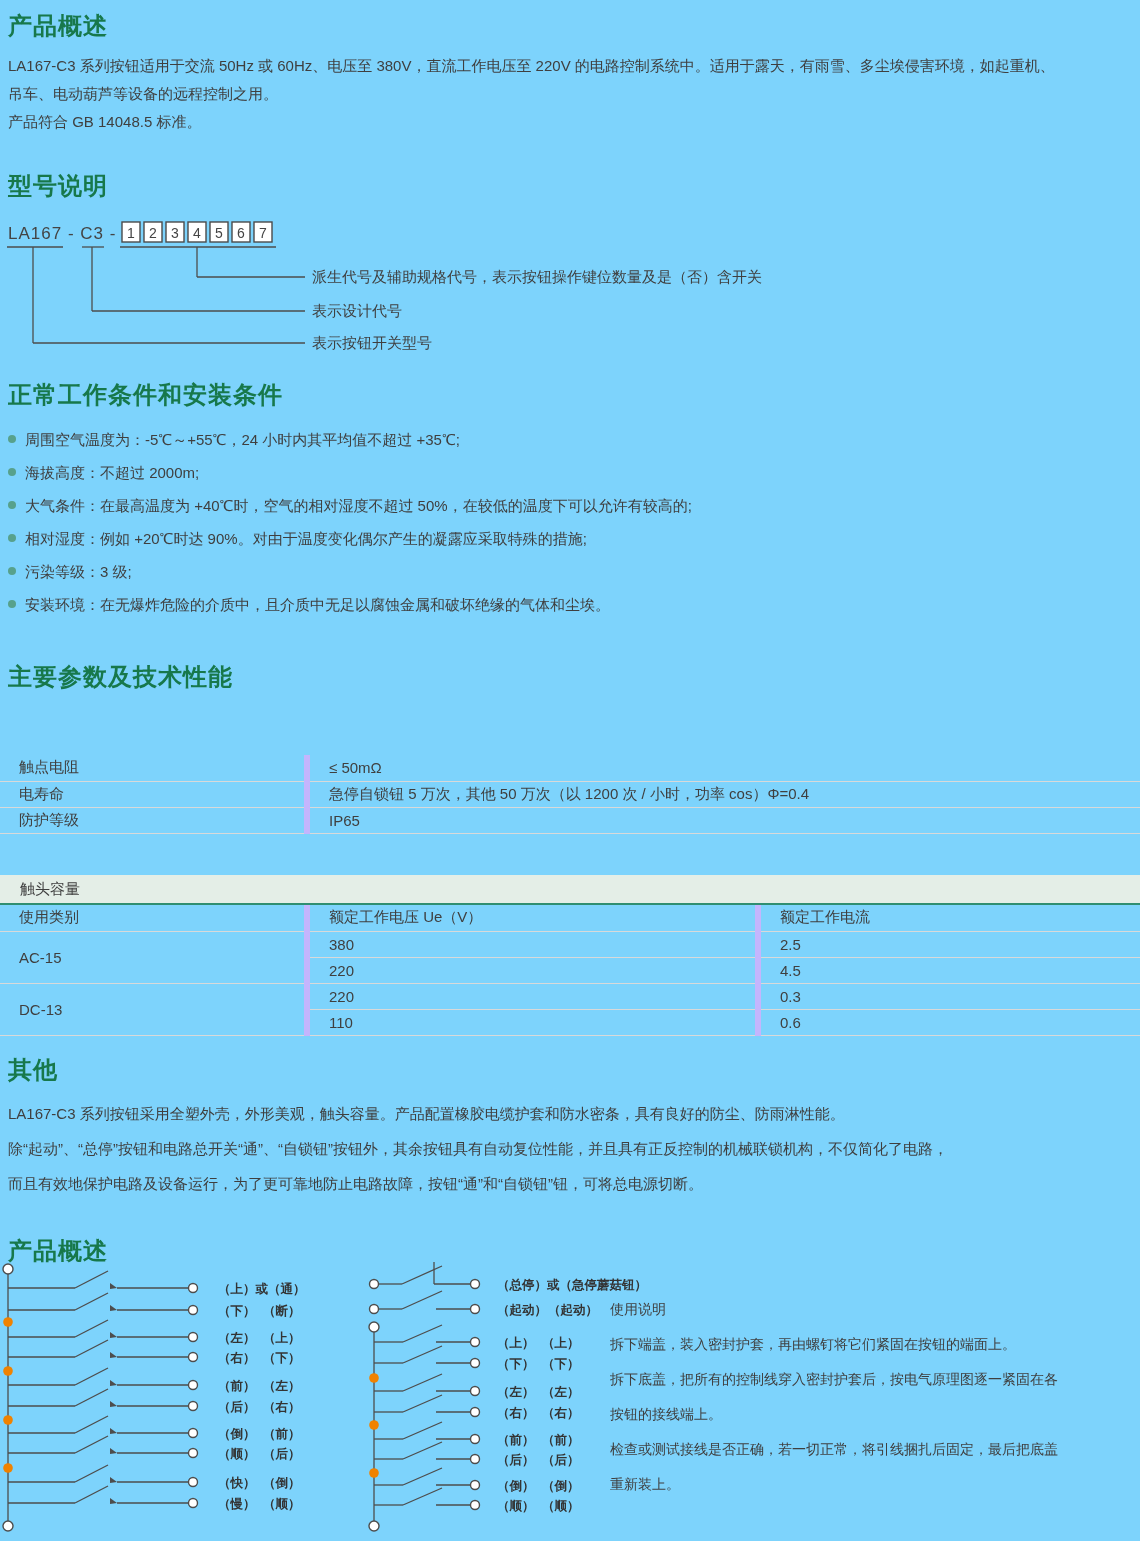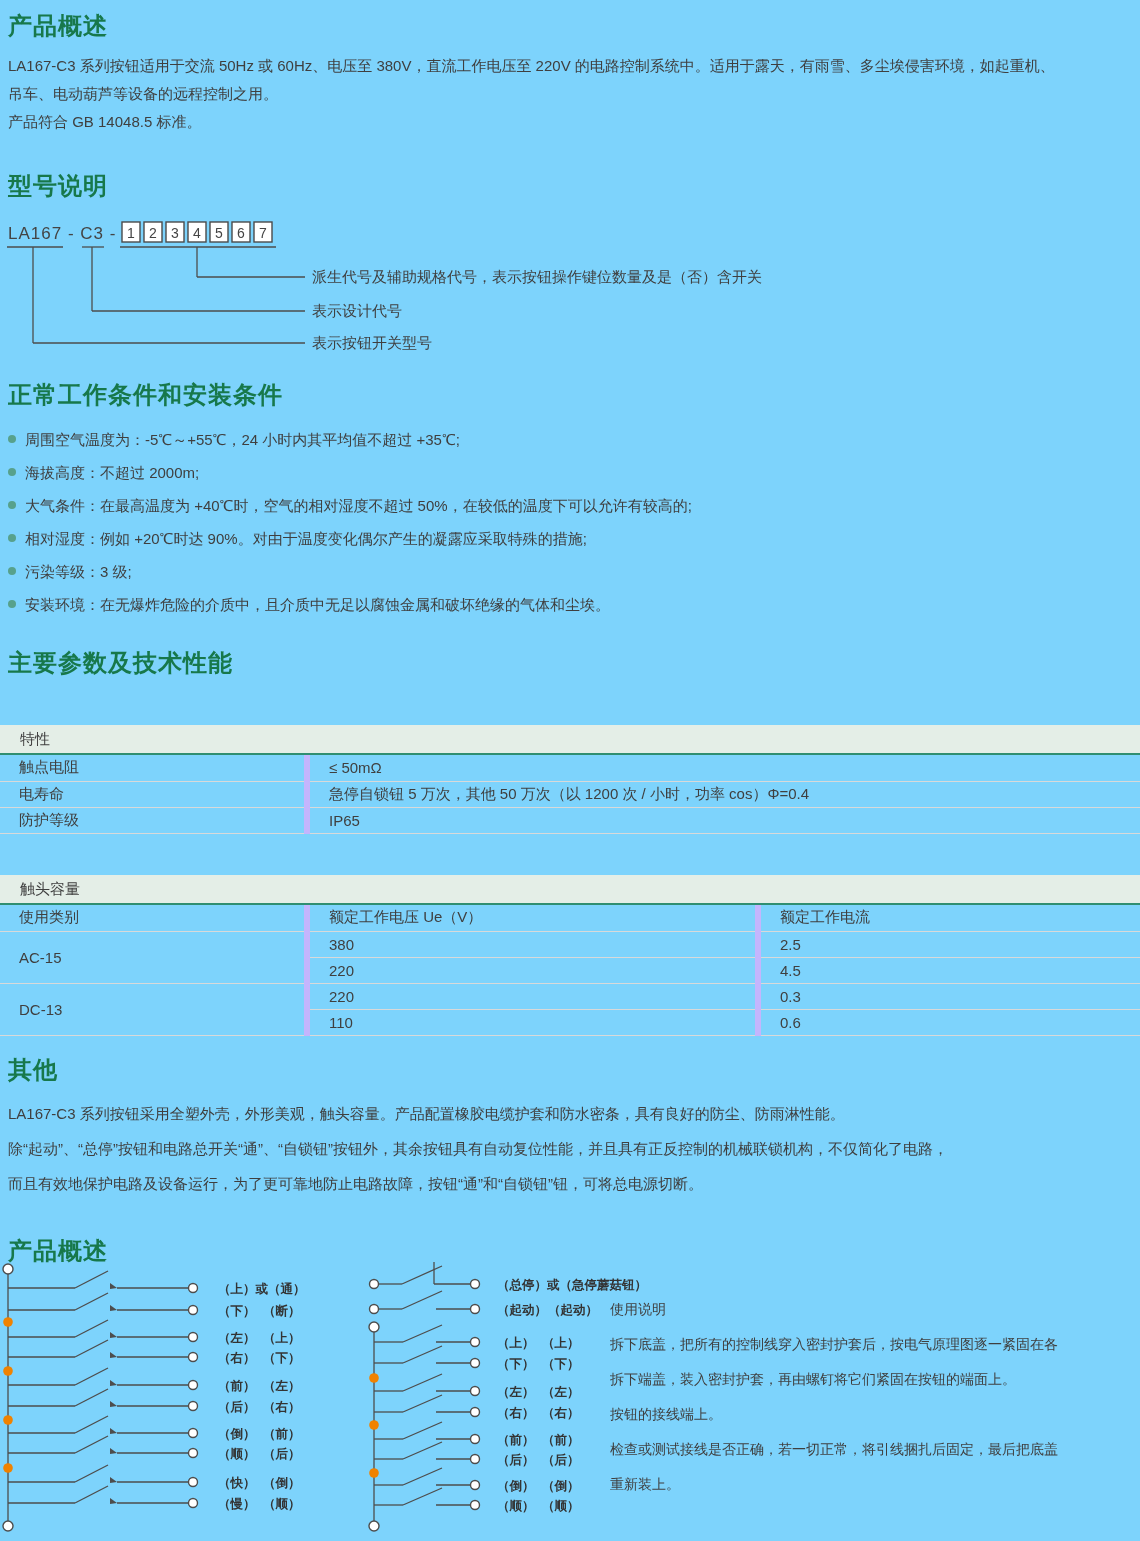--- a/index.html
+++ b/index.html
@@ -46,25 +46,22 @@
 
   <ul class="cond">
     <li><span class="dot"></span><span>周围空气温度为：-5℃～+55℃，24 小时内其平均值不超过 +35℃;</span></li>
     <li><span class="dot"></span><span>海拔高度：不超过 2000m;</span></li>
     <li><span class="dot"></span><span>大气条件：在最高温度为 +40℃时，空气的相对湿度不超过 50%，在较低的温度下可以允许有较高的;</span></li>
     <li><span class="dot"></span><span>相对湿度：例如 +20℃时达 90%。对由于温度变化偶尔产生的凝露应采取特殊的措施;</span></li>
     <li><span class="dot"></span><span>污染等级：3 级;</span></li>
     <li><span class="dot"></span><span>安装环境：在无爆炸危险的介质中，且介质中无足以腐蚀金属和破坏绝缘的气体和尘埃。</span></li>
   </ul>
 
-  <div class="h1" style="top:647px">主要参数及技术性能</div>
-
-  <div class="band" style="top:725px">
-    <span>特性</span>
-  </div>
+  <div class="h1" style="top:661px">主要参数及技术性能</div>
+
   <table class="tbl" style="top:755px">
     <colgroup>
         <col style="width:307px">
         <col>
       </colgroup>
     <tbody>
       <tr>
         <td>触点电阻</td>
         <td class="vline">≤ 50mΩ</td>
       </tr>
@@ -120,22 +117,22 @@
   <div class="para" style="top:1096px;line-height:35px">
     <div>LA167-C3 系列按钮采用全塑外壳，外形美观，触头容量。产品配置橡胶电缆护套和防水密条，具有良好的防尘、防雨淋性能。</div>
     <div>除“起动”、“总停”按钮和电路总开关“通”、“自锁钮”按钮外，其余按钮具有自动复位性能，并且具有正反控制的机械联锁机构，不仅简化了电路，</div>
     <div>而且有效地保护电路及设备运行，为了更可靠地防止电路故障，按钮“通”和“自锁钮”钮，可将总电源切断。</div>
   </div>
 
   <div class="h1" style="top:1235px">产品概述</div>
 
   <div class="usage">
     <div>使用说明</div>
+    <div>拆下端盖，装入密封护套，再由螺钉将它们紧固在按钮的端面上。</div>
     <div>拆下底盖，把所有的控制线穿入密封护套后，按电气原理图逐一紧固在各</div>
-    <div>拆下端盖，装入密封护套，再由螺钉将它们紧固在按钮的端面上。</div>
     <div>按钮的接线端上。</div>
     <div>检查或测试接线是否正确，若一切正常，将引线捆扎后固定，最后把底盖</div>
     <div>重新装上。</div>
   </div>
 
   <svg id="overlay-svg" width="1140" height="1541" viewBox="0 0 1140 1541">
       <text x="8" y="239" font-size="17" fill="#444" font-weight="normal" text-anchor="start" letter-spacing="1">LA167 - C3 -</text>
       <rect x="122" y="222" width="18" height="20" fill="#fff" stroke="#4a4a4a" stroke-width="1.4"></rect>
       <text x="131" y="238" font-size="14" fill="#444" font-weight="normal" text-anchor="middle" letter-spacing="0">1</text>
       <rect x="144" y="222" width="18" height="20" fill="#fff" stroke="#4a4a4a" stroke-width="1.4"></rect>

